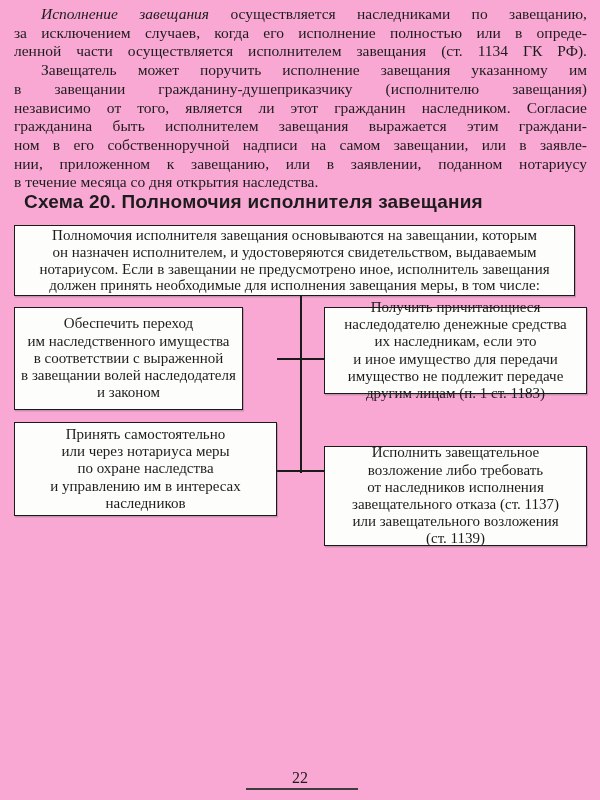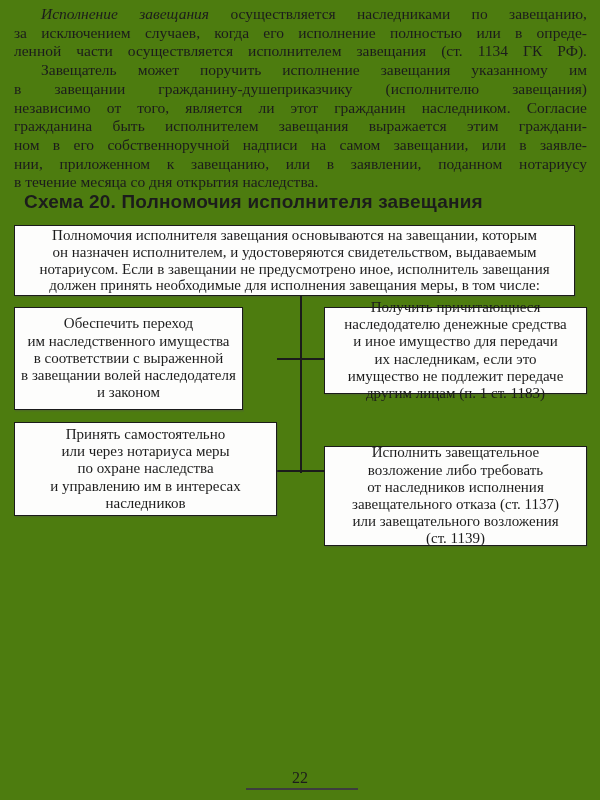--- a/index.html
+++ b/index.html
@@ -1,18 +1,18 @@
 <!DOCTYPE html>
 <html lang="ru"><head>
 <meta charset="utf-8">
 <style>
   html,body { margin:0; padding:0; background:#ffffff; }
   .page {
     position:relative; width:600px; height:800px;
-    background:#4d7c0f; color:#1c1c1c;
+    background:#f9a8d4; color:#1c1c1c;
     font-family:"Liberation Serif", serif;
     overflow:hidden;
   }
 
   
   .body-text { position:absolute; left:14px; top:5px; width:573px;
                font-size:15.5px; line-height:18.7px; }
   .jline { text-align:justify; text-align-last:justify; }
   .jline.indent { text-indent:27px; }
   .jline.lastline { text-align-last:left; }
@@ -101,22 +101,22 @@
           <div class="line">в соответствии с выраженной</div>
           <div class="line">в завещании волей наследодателя</div>
           <div class="line">и законом</div>
         </div>
     </div>
 
     <div class="fbox" id="box-r1">
       <div class="lines">
           <div class="line">Получить причитающиеся</div>
           <div class="line">наследодателю денежные средства</div>
+          <div class="line">их наследникам, если это</div>
           <div class="line">и иное имущество для передачи</div>
-          <div class="line">их наследникам, если это</div>
           <div class="line">имущество не подлежит передаче</div>
           <div class="line">другим лицам (п. 1 ст. 1183)</div>
         </div>
     </div>
 
     <div class="fbox" id="box-l2">
       <div class="lines">
           <div class="line">Принять самостоятельно</div>
           <div class="line">или через нотариуса меры</div>
           <div class="line">по охране наследства</div>

